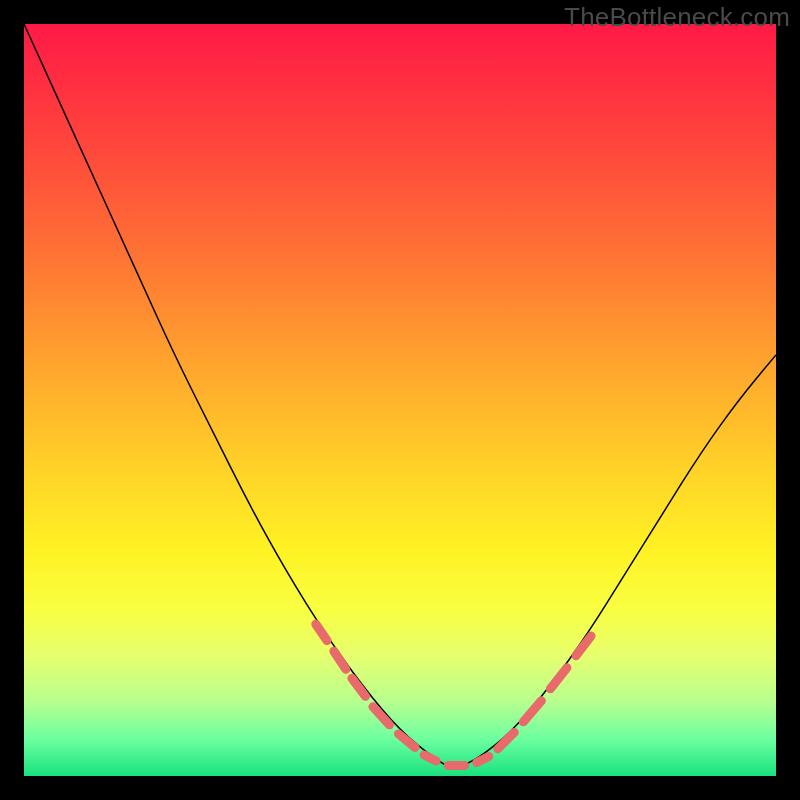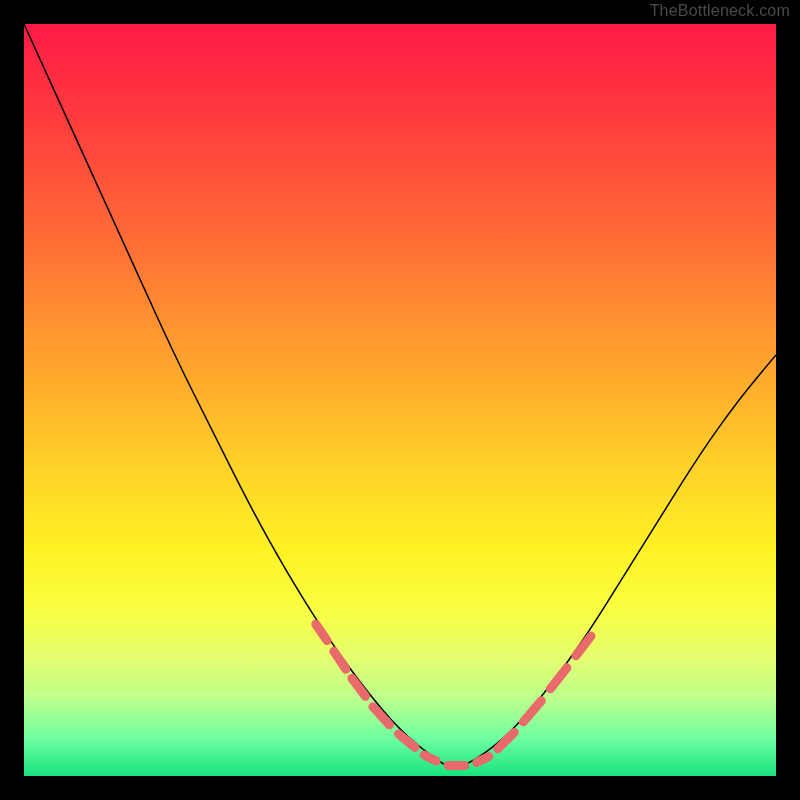--- a/index.html
+++ b/index.html
@@ -28,21 +28,21 @@
       #e6ff6e 84%,
       #b8ff8e 90%,
       #6effa0 95%,
       #18e27e 100%);
   }
   .watermark {
     position: absolute;
     top: 2px;
     right: 10px;
     color: #4a4a4a;
-    font-size: 16px;
+    font-size: 26px;
     font-weight: 500;
     letter-spacing: 0.2px;
     z-index: 5;
   }
   svg.plot {
     position: absolute;
     left: 0;
     top: 0;
     width: 752px;
     height: 752px;

